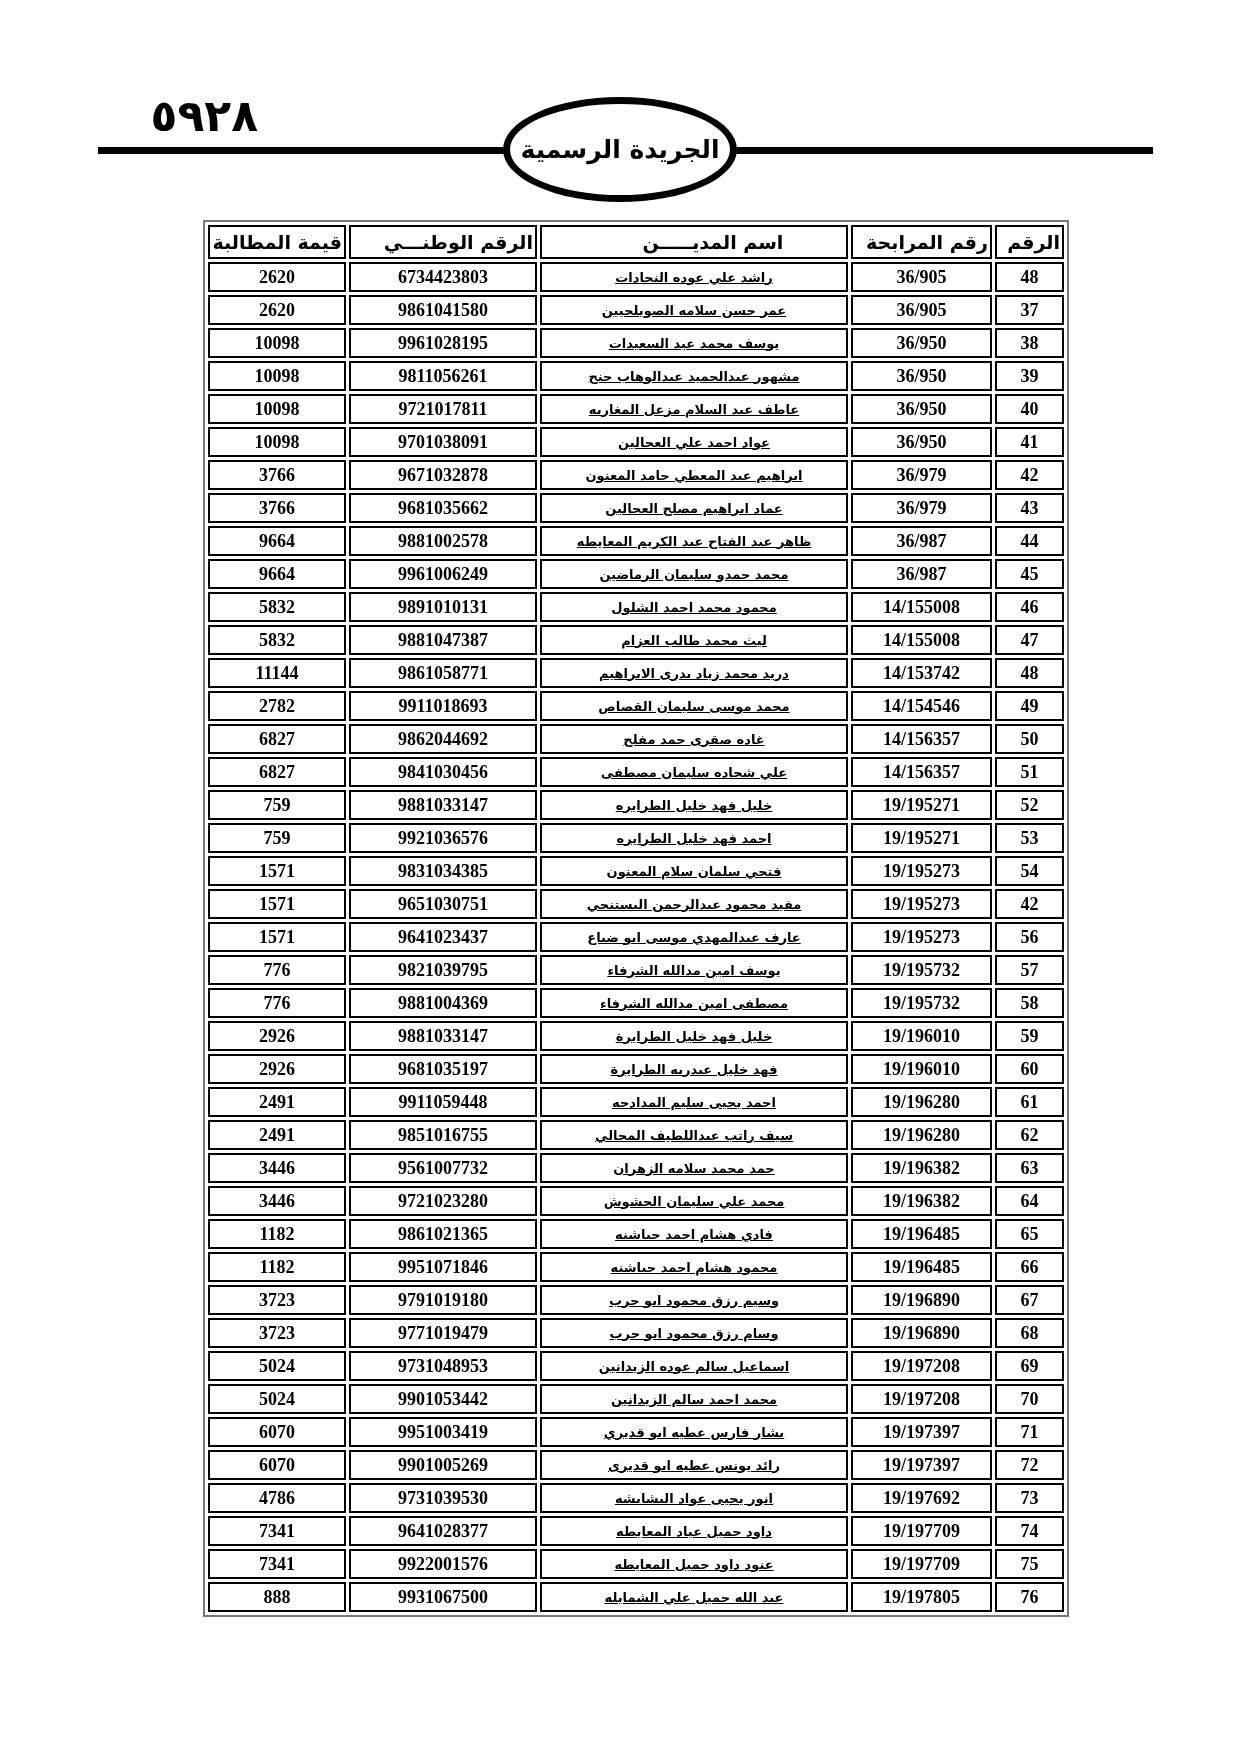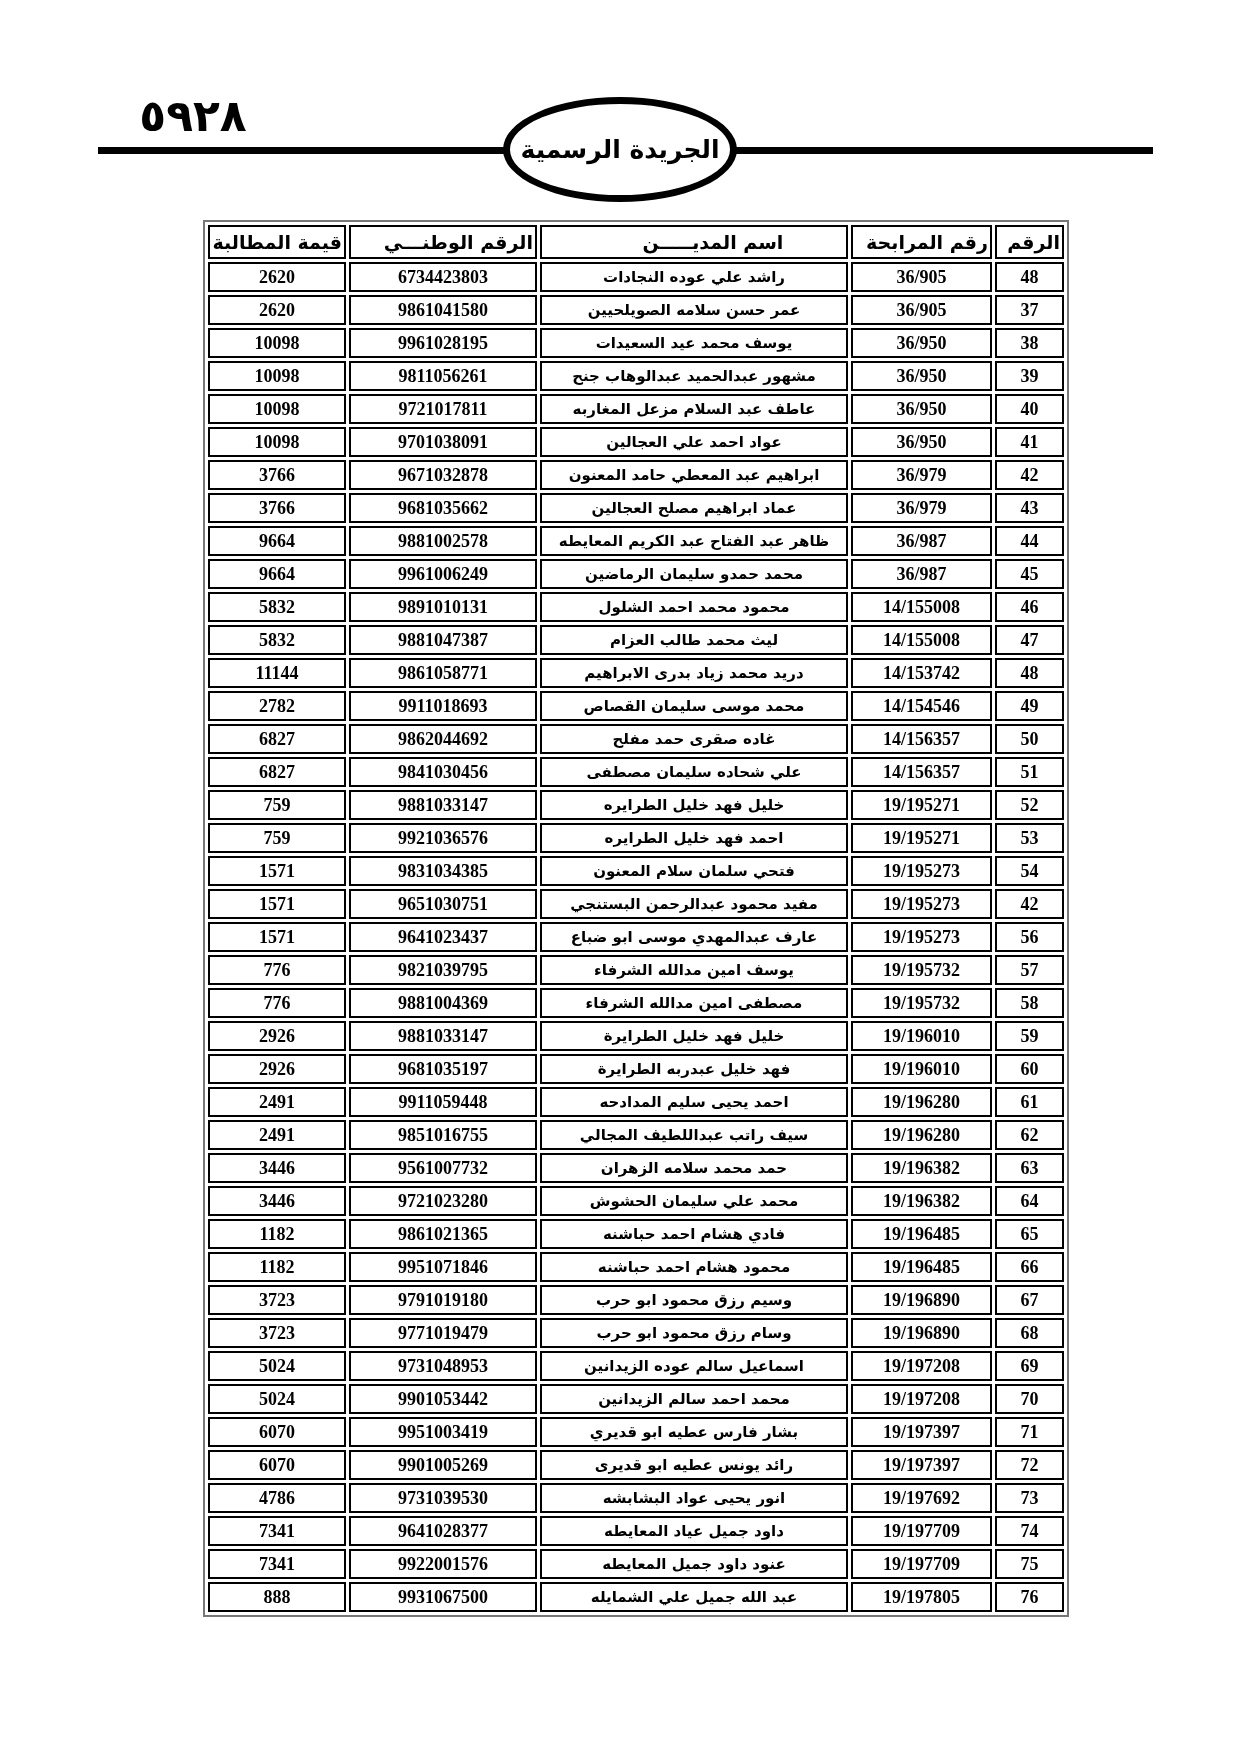--- a/index.html
+++ b/index.html
@@ -15,21 +15,21 @@
     overflow: hidden;
     font-family: "DejaVu Sans", sans-serif;
   }
 
   
   #page-number {
     position: absolute;
     left: 128px;
     top: 94px;
     width: 130px;
-    text-align: center;
+    text-align: right;
     font-size: 44px;
     font-weight: bold;
     color: #000;
     letter-spacing: 2px;
     line-height: 1;
   }
   #header-rule {
     position: absolute;
     left: 98px;
     top: 147px;
@@ -83,23 +83,24 @@
     height: 30px;
     font-size: 19px;
     font-weight: bold;
     font-family: "DejaVu Sans", sans-serif;
     padding-left: 40px;
   }
   #debtors-table td {
     height: 26px;
   }
   td.ar {
-    font-size: 15px;
+    font-size: 13px;
     font-weight: bold;
     font-family: "DejaVu Sans", sans-serif;
+    text-decoration: underline;
   }
   td.num {
     direction: ltr;
     font-size: 18px;
     font-weight: bold;
     font-family: "Liberation Serif", "DejaVu Serif", serif;
   }
 </style>
 </head>
 <body>

